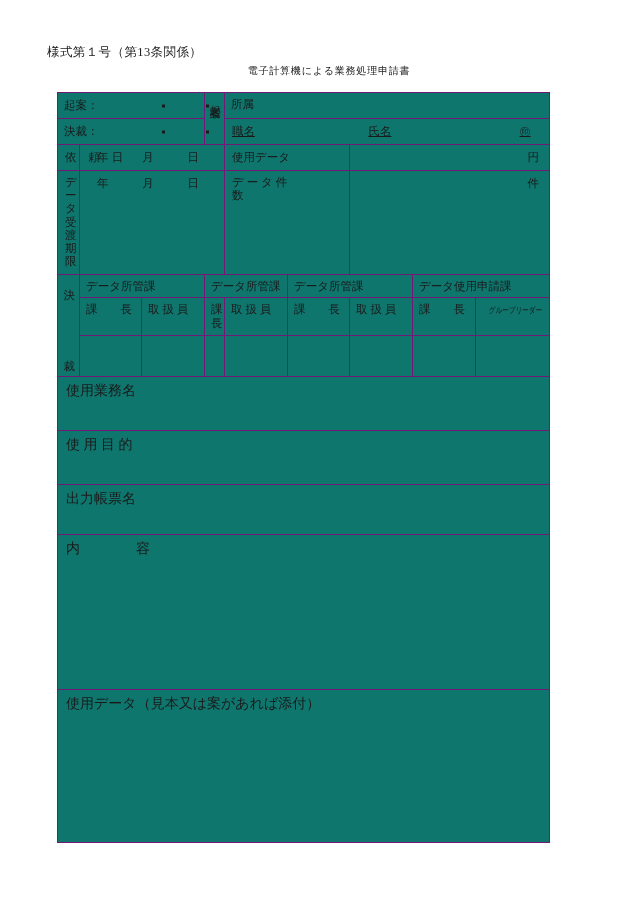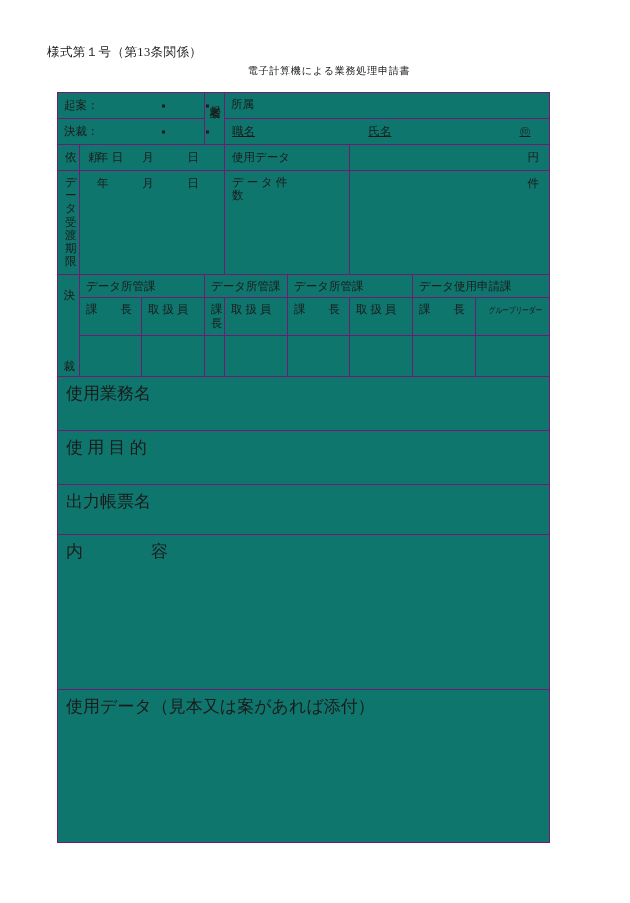--- a/index.html
+++ b/index.html
@@ -152,21 +152,21 @@
     transform: scaleX(0.8);
     transform-origin: center;
     display: inline-block;
     white-space: nowrap;
   }
 
   .wrap2 { line-height: 1.15; }
 
   .sect-label {
     padding: 5px 8px;
-    font-size: 17px;
+    font-size: 14px;
   }
 </style>
 </head>
 <body>
 
 <div class="page">
 
   <div class="form-no">様式第１号（第13条関係）</div>
   <div class="doc-title">電子計算機による業務処理申請書</div>
 

